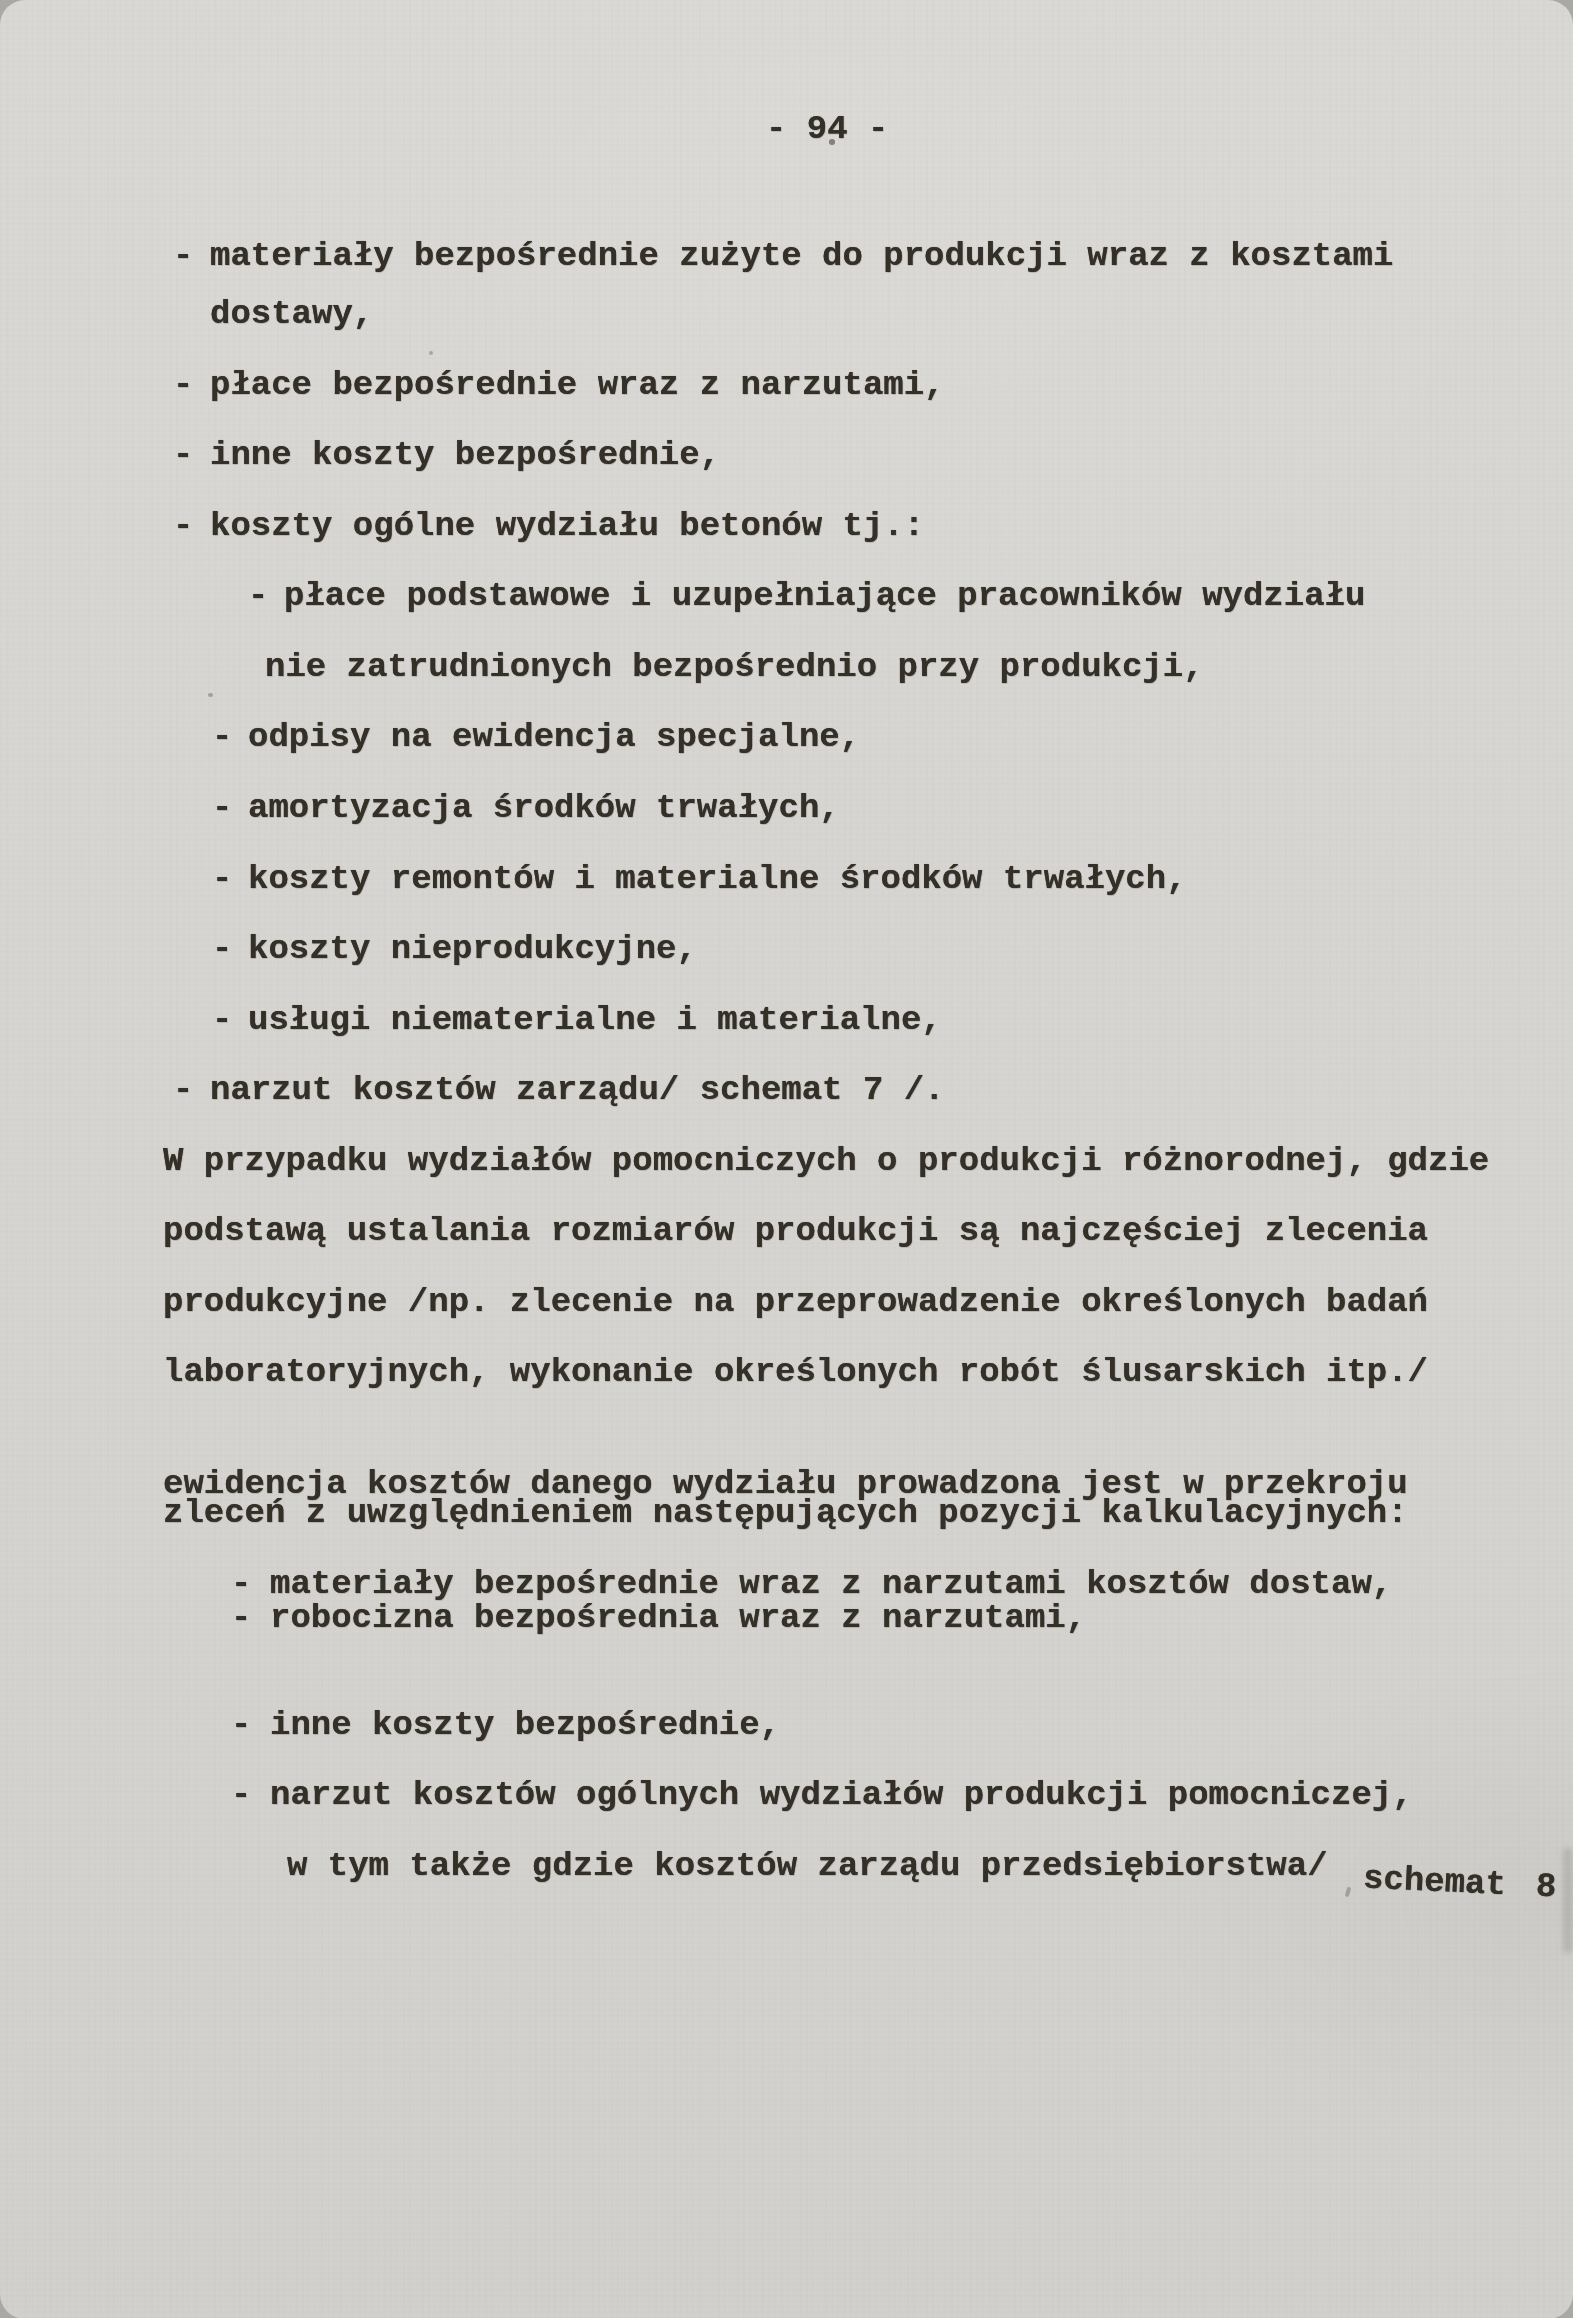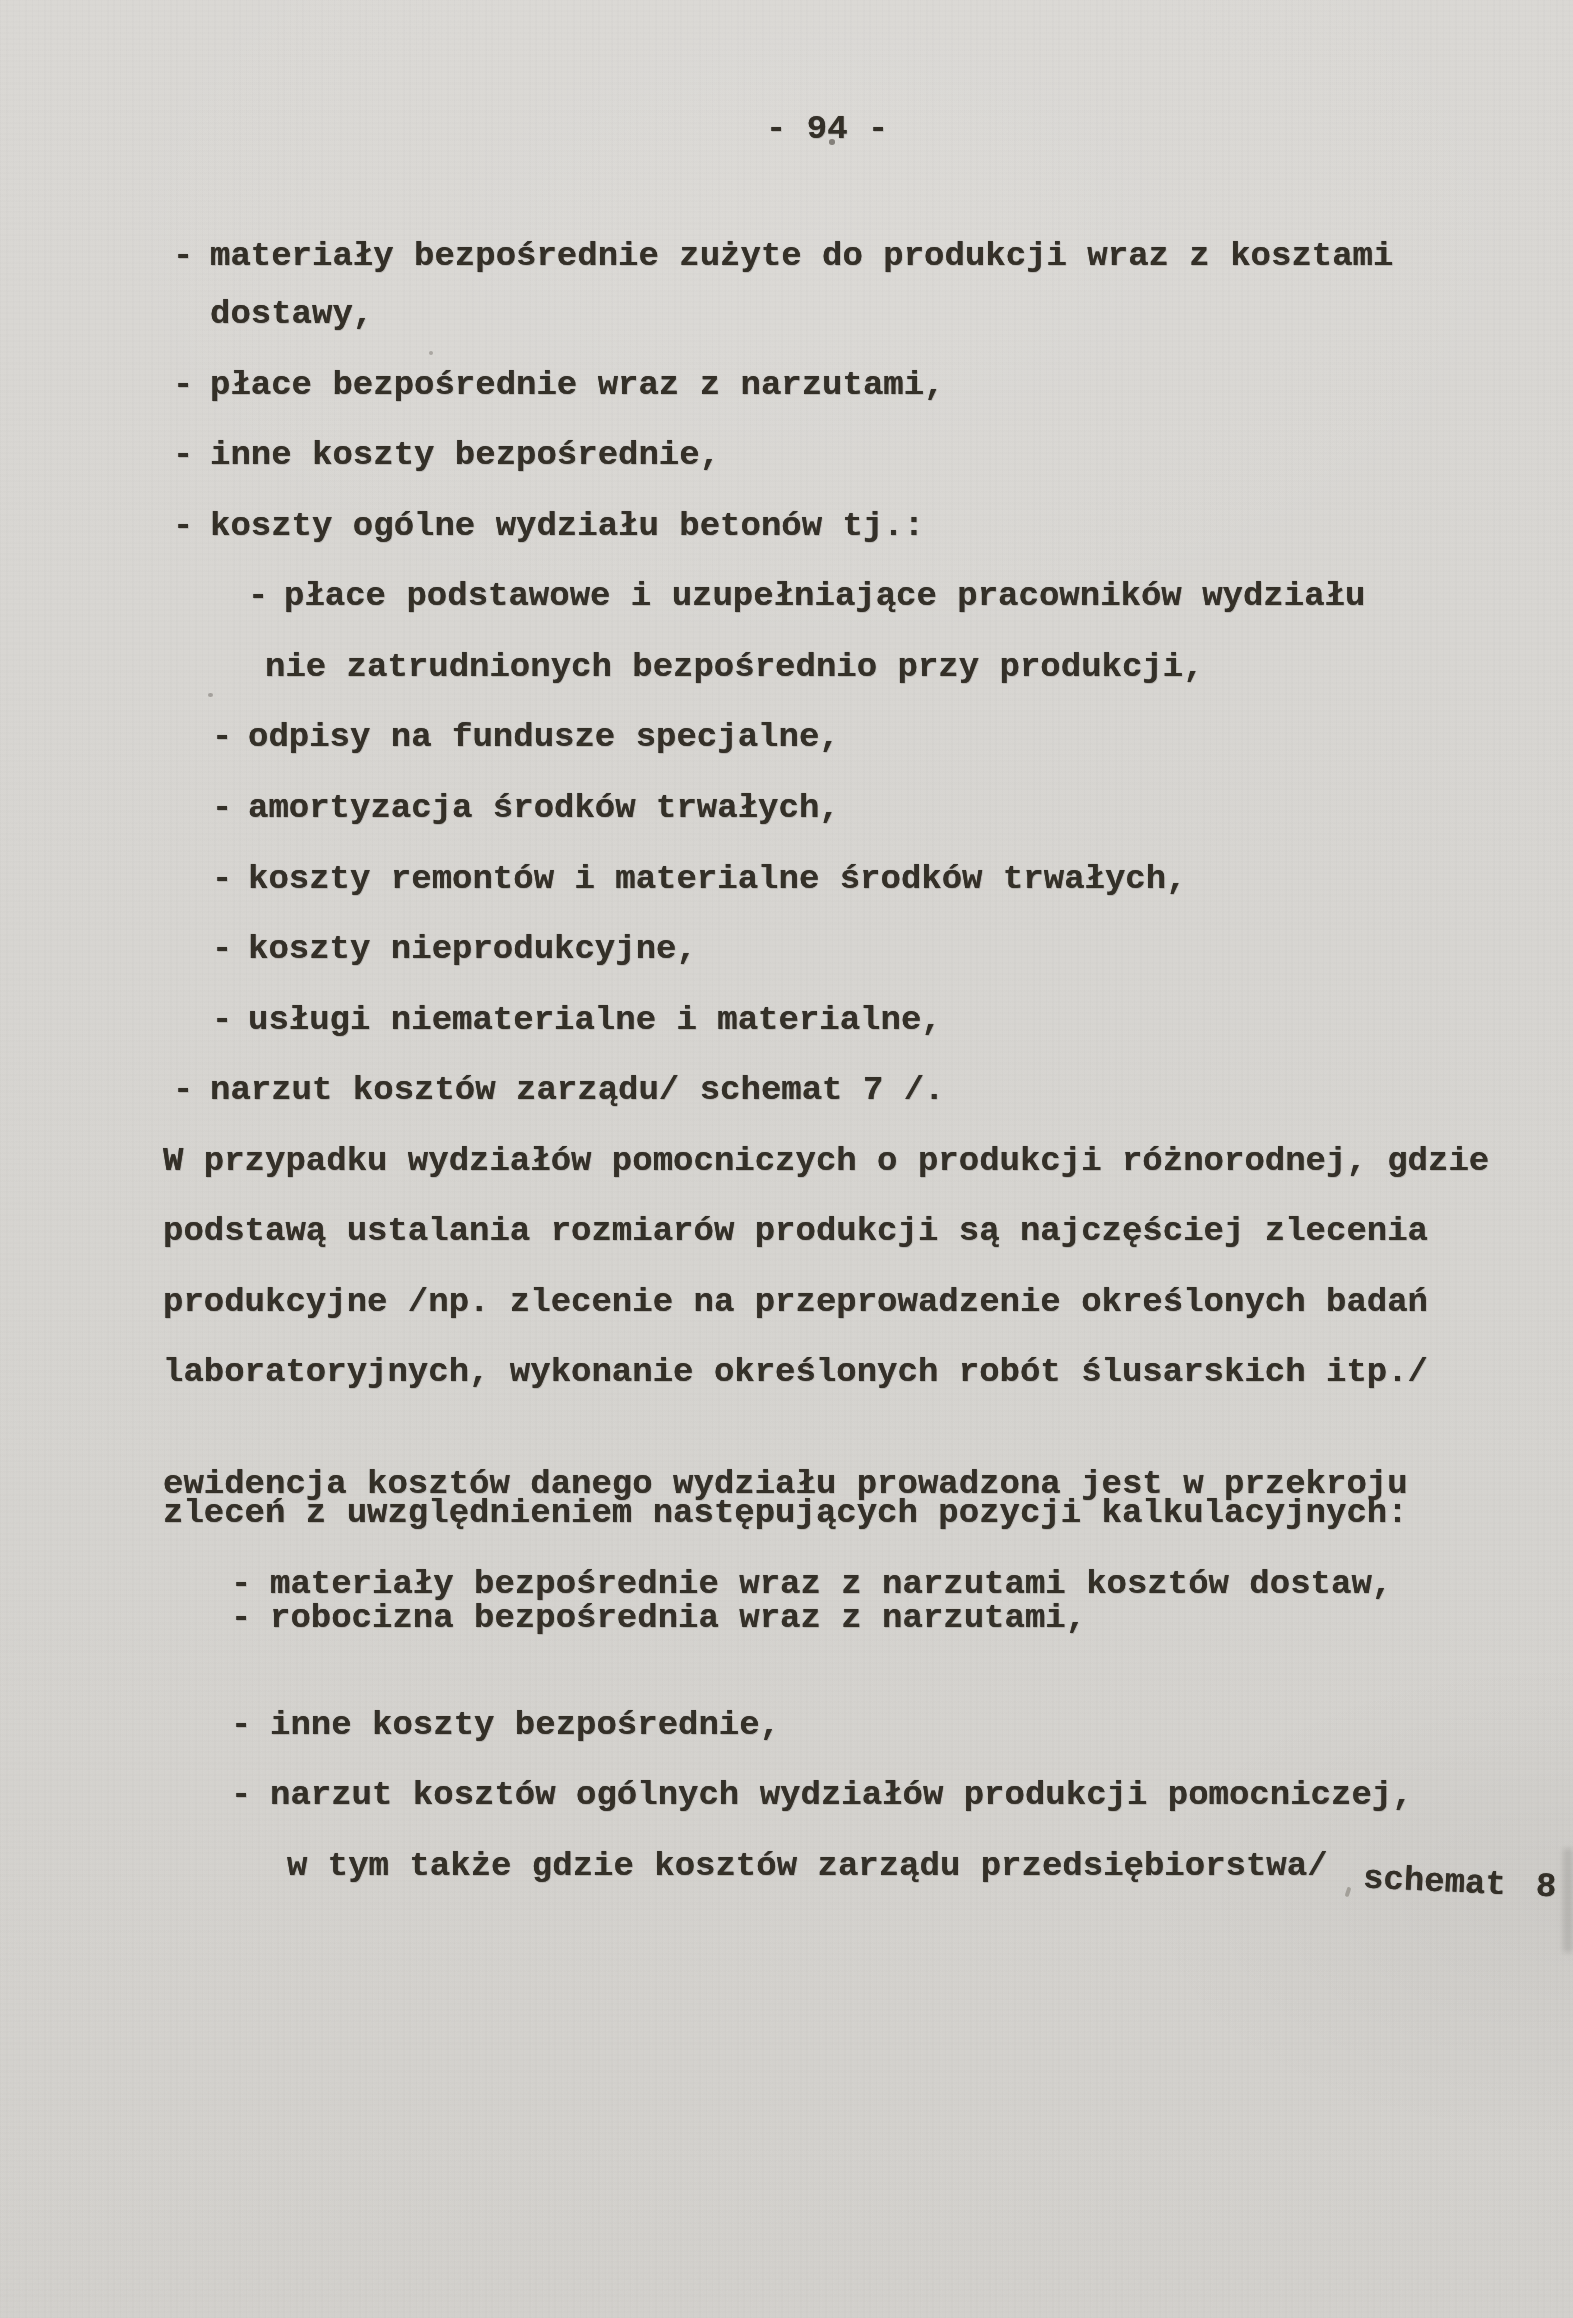--- a/index.html
+++ b/index.html
@@ -8,20 +8,21 @@
     width:1573px;height:2319px;
     overflow:hidden;
     background:
       radial-gradient(ellipse 1192px 701px at 52% 10%, rgba(255,255,255,0.06), transparent 70%),
       radial-gradient(ellipse 631px 351px at 100% 82%, rgba(0,0,0,0.035), transparent 70%),
       repeating-linear-gradient(90deg, rgba(0,0,0,0.013) 0 1.4px, rgba(255,255,255,0.012) 1.4px 3.5px, transparent 3.5px 6.3px),
       repeating-linear-gradient(0deg, rgba(0,0,0,0.008) 0 2.1px, transparent 2.1px 5.6px),
       linear-gradient(180deg,#dad8d4 0%,#d6d4d0 55%,#d2d0cc 100%);
     font-family:"Liberation Mono","DejaVu Sans Mono",monospace;
     color:#343028;
+    border-radius:25px;
   }
   .pageno{
     position:absolute;
     top:112px;left:766px;
     font-size:34px;line-height:34px;font-weight:700;
     white-space:pre;
     text-shadow:0 0 0.7px rgba(48,44,40,0.85), 0.7px 0.7px 0 rgba(48,44,40,0.14);
   }
   .line{
     position:absolute;
@@ -62,21 +63,21 @@
 <div class="page">
   <div class="pageno">- 94 -</div>
   <div>
       <div class="line b1" style="top: 238px;"><span class="dash">-</span><span class="txt">materiały bezpośrednie zużyte do produkcji wraz z kosztami</span></div>
       <div class="line c1" style="top: 296px;"><span class="txt">dostawy,</span></div>
       <div class="line b1" style="top: 367px;"><span class="dash">-</span><span class="txt">płace bezpośrednie wraz z narzutami,</span></div>
       <div class="line b1" style="top: 437px;"><span class="dash">-</span><span class="txt">inne koszty bezpośrednie,</span></div>
       <div class="line b1" style="top: 508px;"><span class="dash">-</span><span class="txt">koszty ogólne wydziału betonów tj.:</span></div>
       <div class="line b2" style="top: 578px; margin-left: 36px;"><span class="dash">-</span><span class="txt">płace podstawowe i uzupełniające pracowników wydziału</span></div>
       <div class="line c2" style="top: 649px;"><span class="txt">nie zatrudnionych bezpośrednio przy produkcji,</span></div>
-      <div class="line b2" style="top: 719px;"><span class="dash">-</span><span class="txt">odpisy na fundusze specjalne,</span></div>
+      <div class="line b2" style="top: 719px;"><span class="dash">-</span><span class="txt">odpisy na ewidencja specjalne,</span></div>
       <div class="line b2" style="top: 790px;"><span class="dash">-</span><span class="txt">amortyzacja środków trwałych,</span></div>
       <div class="line b2" style="top: 861px;"><span class="dash">-</span><span class="txt">koszty remontów i materialne środków trwałych,</span></div>
       <div class="line b2" style="top: 931px;"><span class="dash">-</span><span class="txt">koszty nieprodukcyjne,</span></div>
       <div class="line b2" style="top: 1002px;"><span class="dash">-</span><span class="txt">usługi niematerialne i materialne,</span></div>
       <div class="line b1" style="top: 1072px;"><span class="dash">-</span><span class="txt">narzut kosztów zarządu/ schemat 7 /.</span></div>
       <div class="line p" style="top: 1143px;"><span class="txt">W przypadku wydziałów pomocniczych o produkcji różnorodnej, gdzie</span></div>
       <div class="line p" style="top: 1213px;"><span class="txt">podstawą ustalania rozmiarów produkcji są najczęściej zlecenia</span></div>
       <div class="line p" style="top: 1284px;"><span class="txt">produkcyjne /np. zlecenie na przeprowadzenie określonych badań</span></div>
       <div class="line p" style="top: 1354px;"><span class="txt">laboratoryjnych, wykonanie określonych robót ślusarskich itp./</span></div>
       <div class="line p" style="top: 1425px; margin-top: 41px;"><span class="txt">ewidencja kosztów danego wydziału prowadzona jest w przekroju</span></div>

